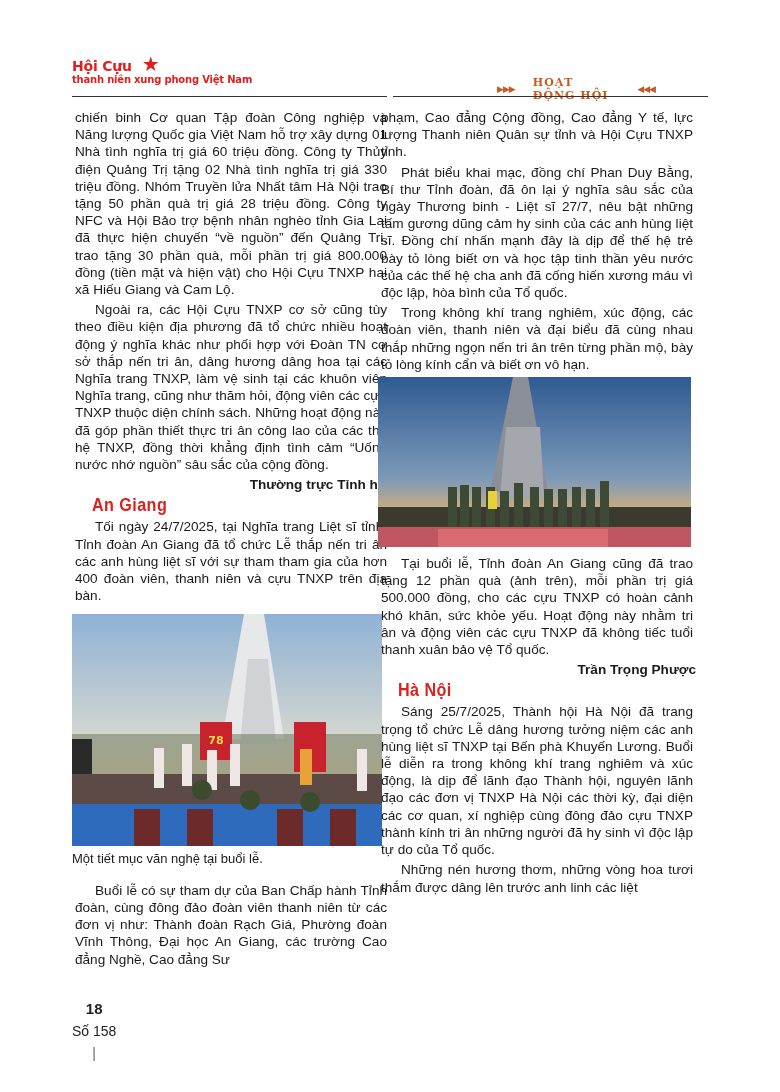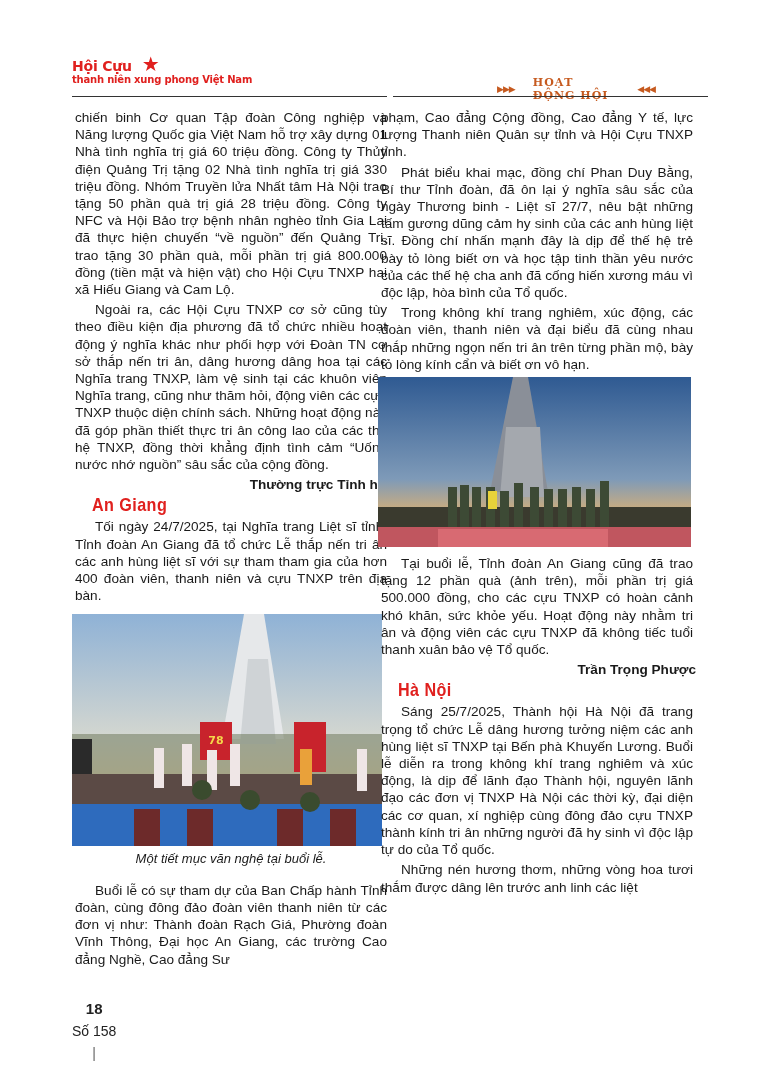--- a/index.html
+++ b/index.html
@@ -19,21 +19,21 @@
   .col-left { left: 72px; top: 106px; }
   .col-right { left: 378px; top: 106px; }
   .p { margin: 3px; }
   .indent { text-indent: 20px; }
   .sig { text-align: right; font-weight: bold; margin: 0; }
   .region { color: #e0201e; font-family: "Liberation Sans Narrow", "Liberation Sans", sans-serif; font-weight: bold; font-size: 19px; line-height: 20px; margin: 2px 0 0 20px; transform: scaleX(0.85); transform-origin: left; letter-spacing: 0.5px; }
 
   .photo { position: relative; overflow: hidden; }
   .photo-left { width: 310px; height: 232px; margin: 10px 0 0 0; }
   .photo-right { width: 313px; height: 170px; margin: 4px 0 8px 0; }
-  .caption { text-align: center; font-style: italic; font-size: 13px; margin: 4px 0 14px 0; }
+  .caption { text-align: left; font-size: 13px; margin: 4px 0 14px 0; }
 
   .footer { position: absolute; left: 72px; top: 1000px; font-size: 14px; display: flex; align-items: center; gap: 6px; color: #222; flex-direction: column; }
   .footer .num { font-weight: bold; font-size: 15px; }
   .footer .sep { color: #666; margin: 0 3px; }
 </style>
 </head>
 <body>
 
 <div class="header">
   <div class="logo">

